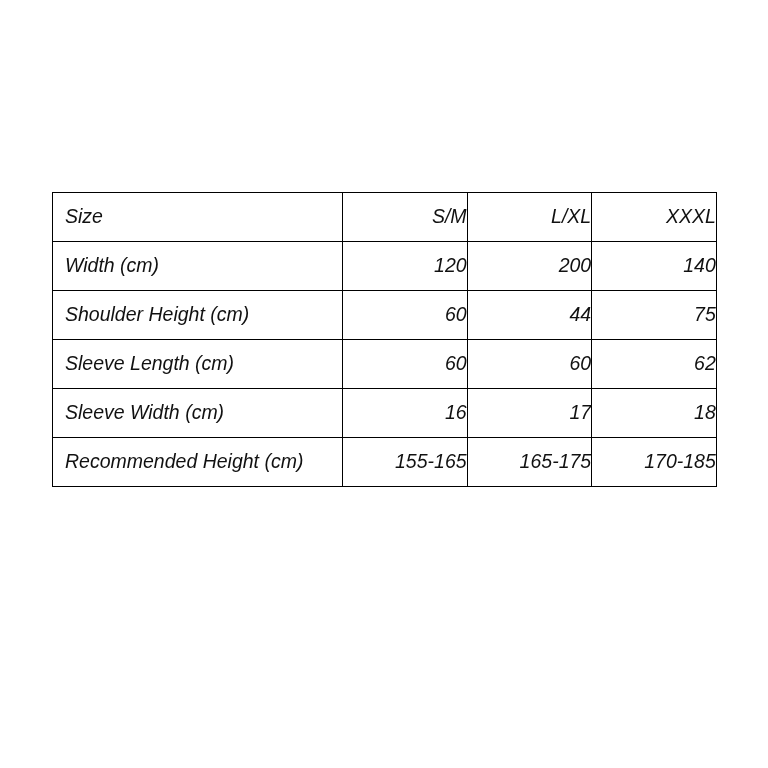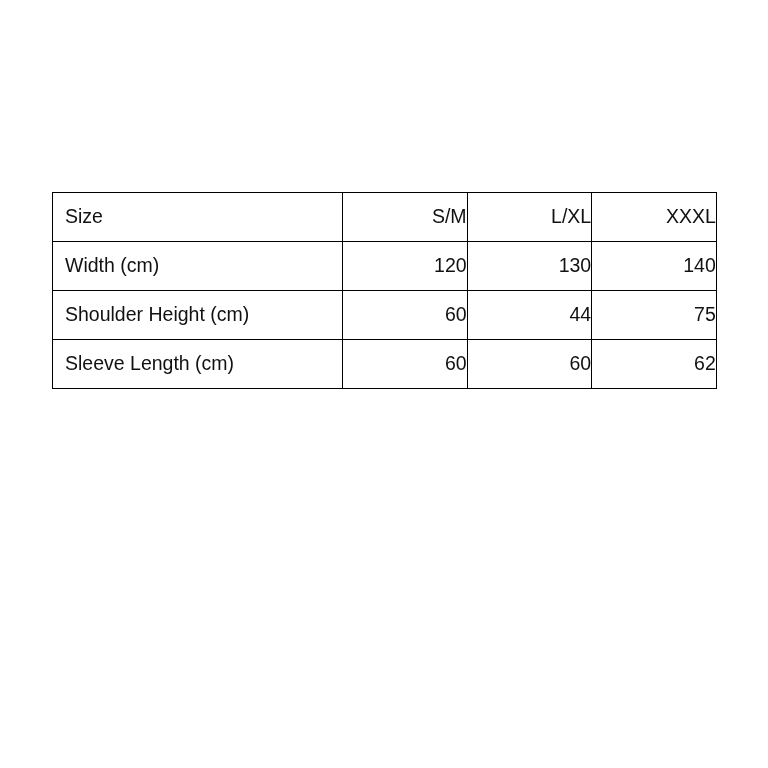--- a/index.html
+++ b/index.html
@@ -29,20 +29,21 @@
   table.size-chart col.label-col { width: 290px; }
   table.size-chart col.val-col { width: 124.6px; }
   table.size-chart td {
     border: 1.6px solid #000000;
     height: 48px;
     padding: 0 0;
     font-size: 19.5px;
     line-height: 1.1;
     color: #111111;
     font-weight: 400;
+    font-style: italic;
   }
   table.size-chart td.label {
     text-align: left;
     padding-left: 12px;
   }
   table.size-chart td.value {
     text-align: right;
   }
 </style>
 </head>
@@ -59,30 +60,42 @@
     <tbody>
       <tr>
         <td class="label">Size</td>
         <td class="value">S/M</td>
         <td class="value">L/XL</td>
         <td class="value">XXXL</td>
       </tr>
       <tr>
         <td class="label">Width (cm)</td>
         <td class="value">120</td>
-        <td class="value">130</td>
+        <td class="value">200</td>
         <td class="value">140</td>
       </tr>
       <tr>
         <td class="label">Shoulder Height (cm)</td>
         <td class="value">60</td>
         <td class="value">44</td>
         <td class="value">75</td>
       </tr>
       <tr>
         <td class="label">Sleeve Length (cm)</td>
         <td class="value">60</td>
         <td class="value">60</td>
         <td class="value">62</td>
       </tr>
+      <tr>
+        <td class="label">Sleeve Width (cm)</td>
+        <td class="value">16</td>
+        <td class="value">17</td>
+        <td class="value">18</td>
+      </tr>
+      <tr>
+        <td class="label">Recommended Height (cm)</td>
+        <td class="value">155-165</td>
+        <td class="value">165-175</td>
+        <td class="value">170-185</td>
+      </tr>
     </tbody>
   </table>
 </div>
 
 </body></html>

